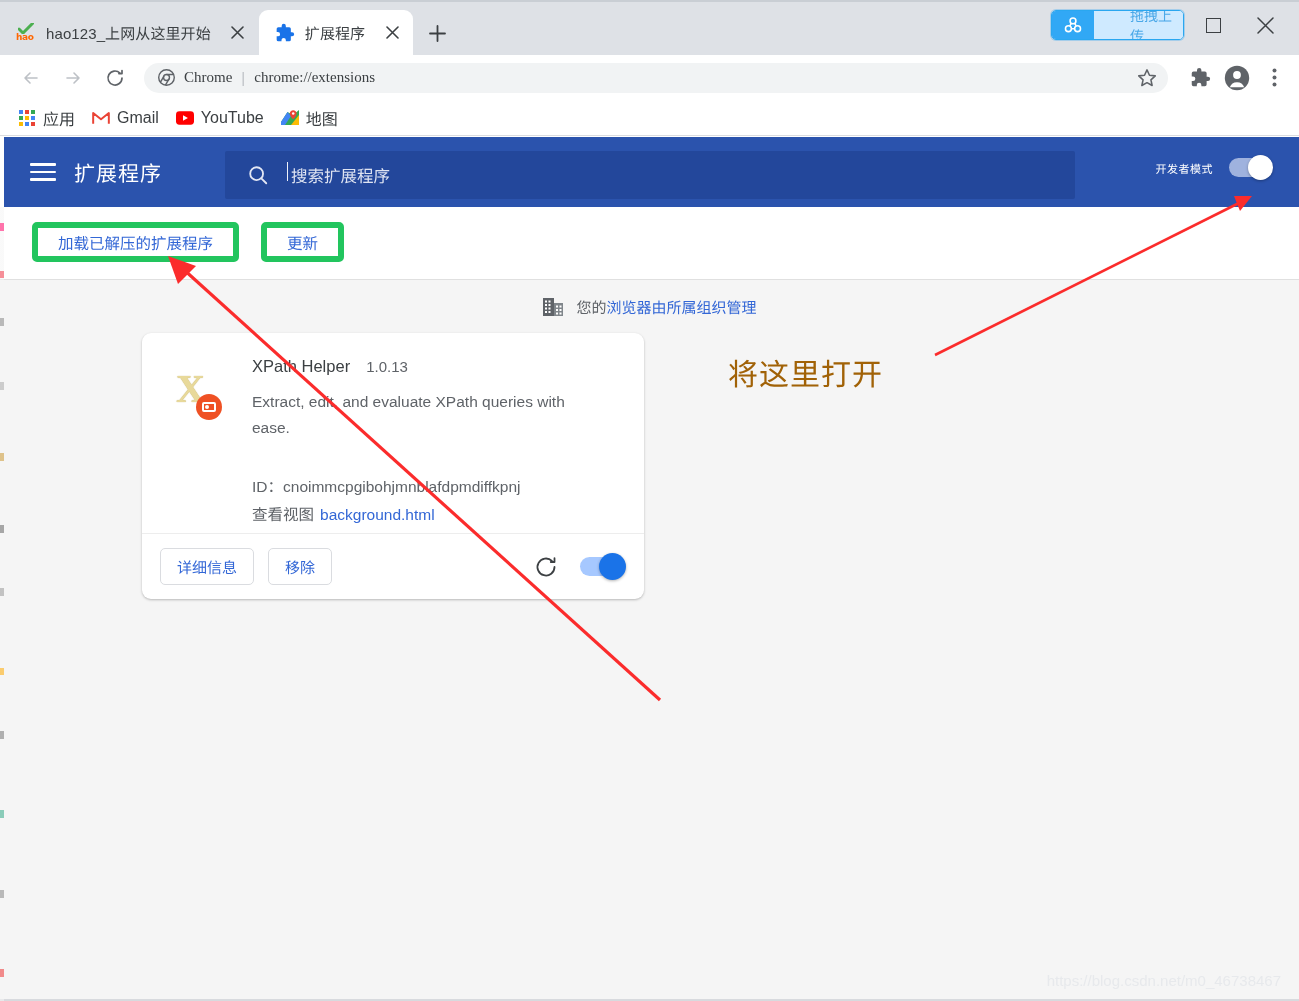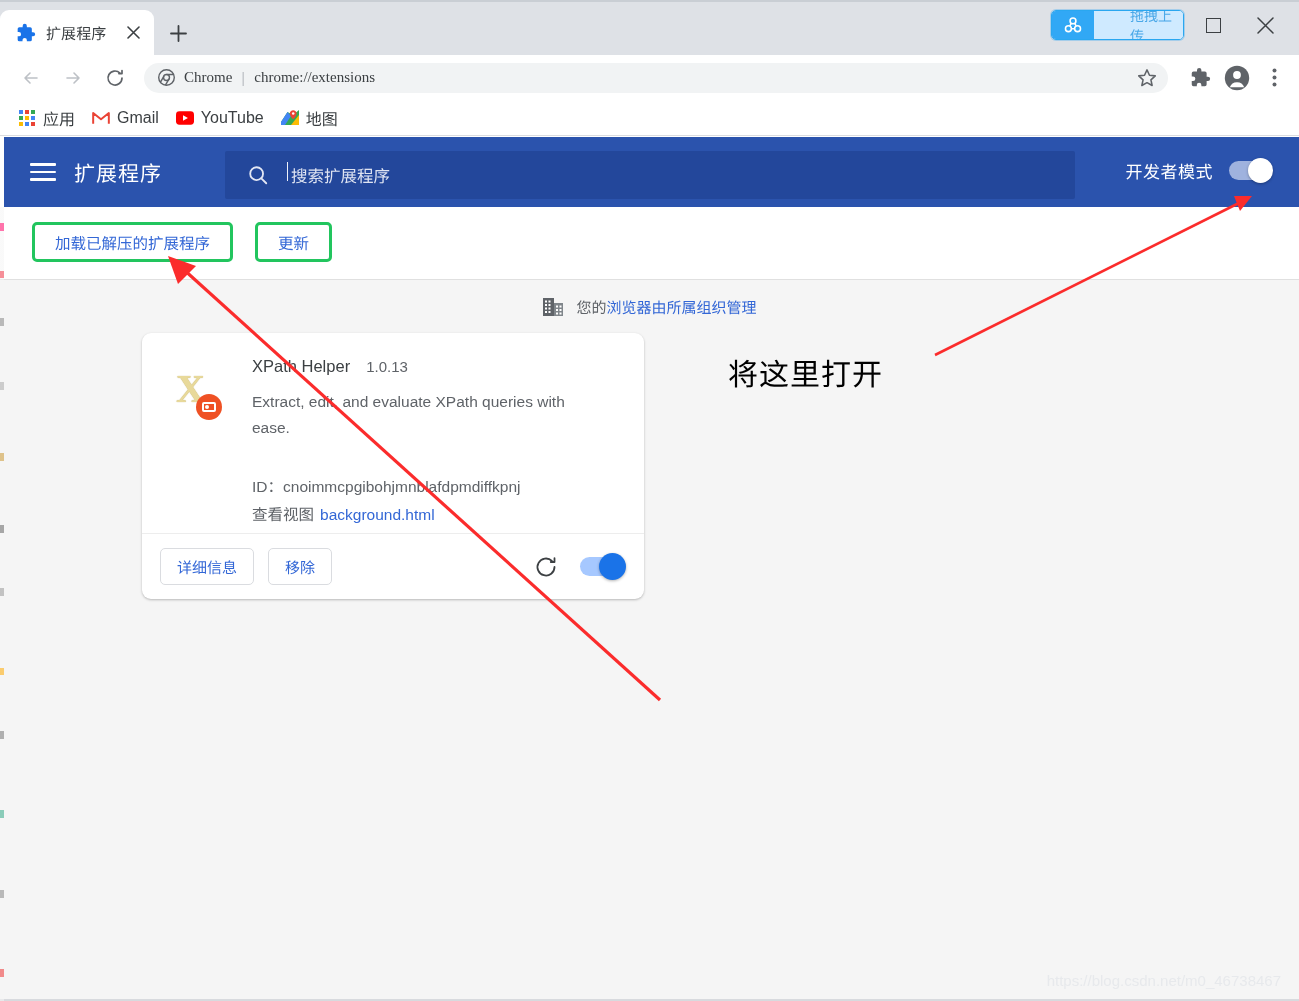--- a/index.html
+++ b/index.html
@@ -247,21 +247,21 @@
     position: relative;
   }
   .ext-search .caret {
     position: absolute; left: -4px; top: -1px;
     width: 1px; height: 19px; background: #eef1fa;
   }
   .devmode-wrap {
     position: absolute; right: 28px; top: 158px;
     display: flex; align-items: center;
   }
-  .devmode-label { color: #ffffff; font-size: 17px; margin-right: 16px; letter-spacing: .5px; }
+  .devmode-label { color: #ffffff; font-size: 11px; margin-right: 16px; letter-spacing: .5px; }
   .toggle {
     width: 42px; height: 19px;
     border-radius: 10px;
     background: #9fb2de;
     position: relative;
   }
   .toggle .knob {
     position: absolute; right: -2px; top: -3px;
     width: 25px; height: 25px;
     border-radius: 50%;
@@ -282,21 +282,21 @@
     border-bottom: 1px solid #e0e0e0;
   }
   .actionbar {
     position: absolute; left: 32px; top: 15px;
     display: flex; align-items: center; gap: 22px;
   }
   .btn-outline {
     height: 40px;
     padding: 0 20px;
     background: #ffffff;
-    border: 3px solid #22c55e;
+    border: 6px solid #22c55e;
     border-radius: 5px;
     color: #3367d6;
     font-size: 15.5px;
     display: flex; align-items: center; justify-content: center;
     white-space: nowrap;
   }
 
   .org-notice {
     position: absolute; left: 0; top: 88px;
     width: 1299px;
@@ -393,21 +393,21 @@
     position: absolute; right: -4px; top: -4px;
     width: 27px; height: 27px;
     border-radius: 50%;
     background: #1a73e8;
     box-shadow: 0 1px 3px rgba(0,0,0,.3);
   }
 
   
   .anno {
     position: absolute;
-    color: #000000;
+    color: #a16207;
     font-size: 30px;
     white-space: nowrap;
     letter-spacing: 1px;
   }
   .anno-1 { left: 728px; top: 350px; }
   .anno-2 { left: 576px; top: 703px; font-size: 32px; }
   svg.overlay {
     position: absolute; left: 0; top: 0;
     width: 1299px; height: 1001px;
     pointer-events: none;
@@ -438,20 +438,36 @@
   }
 </style>
 </head>
 <body>
 
 <div id="root">
 
   <div class="tabstrip">
     <div class="tabstrip-top-line"></div>
 
+    <div class="tab inactive">
+      <span class="tab-favicon">
+        <span class="fav-hao">
+          <svg class="check" viewBox="0 0 16 11">
+              <path d="M1 6 L5 10 L15 0" stroke="#4caf50" stroke-width="3" fill="none" stroke-linecap="round"></path>
+            </svg>
+          <span class="haotext">hao</span>
+        </span>
+      </span>
+      <span class="tab-title">hao123_上网从这里开始</span>
+      <span class="tab-close">
+        <svg width="13" height="13" viewBox="0 0 13 13">
+            <path d="M1 1 L12 12 M12 1 L1 12" stroke="#3c4043" stroke-width="1.6" stroke-linecap="round"></path>
+          </svg>
+      </span>
+    </div>
 
     <div class="tab active">
       <span class="tab-favicon">
         <svg class="fav-puzzle" viewBox="0 0 24 24" fill="#1a73e8">
           <path d="M20.5 11H19V7a2 2 0 0 0-2-2h-4V3.5a2.5 2.5 0 1 0-5 0V5H4a2 2 0 0 0-2 2v3.8h1.5a2.6 2.6 0 0 1 0 5.2H2V20a2 2 0 0 0 2 2h3.8v-1.5a2.6 2.6 0 0 1 5.2 0V22H17a2 2 0 0 0 2-2v-4h1.5a2.5 2.5 0 1 0 0-5z"></path>
         </svg>
       </span>
       <span class="tab-title">扩展程序</span>
       <span class="tab-close">
         <svg width="13" height="13" viewBox="0 0 13 13">

